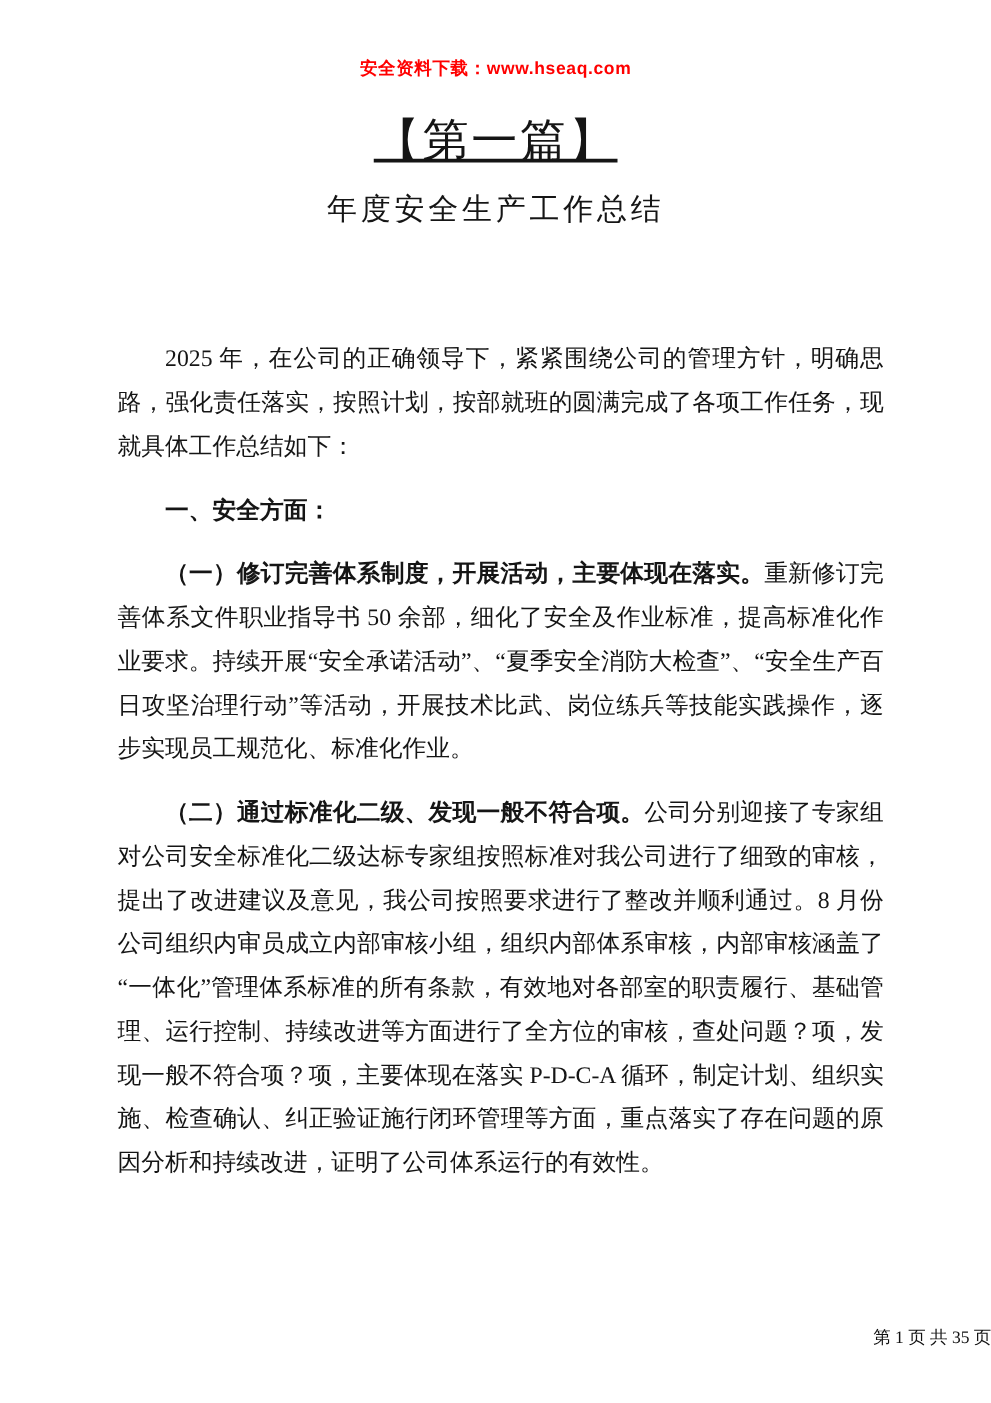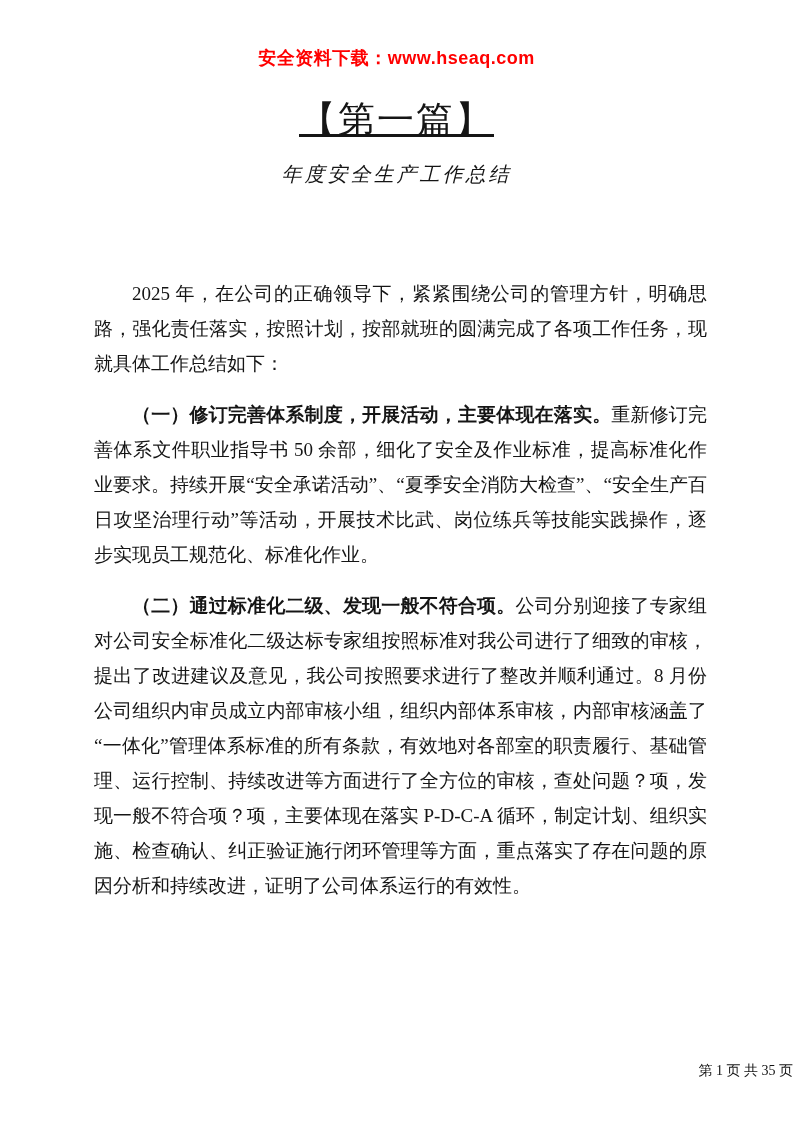--- a/index.html
+++ b/index.html
@@ -14,21 +14,21 @@
     margin: 0 auto;
     background: #ffffff;
     color: #151515;
     font-family: "Liberation Serif", "DejaVu Serif", serif;
     overflow: hidden;
     box-sizing: border-box;
   }
   .red-header {
     padding-top: 46px;
     text-align: center;
-    font-size: 18px;
+    font-size: 14px;
     font-weight: bold;
     letter-spacing: 0.5px;
   }
   .red-header a {
     color: inherit;
     text-decoration: none;
     font-family: "Liberation Sans", "DejaVu Sans", sans-serif;
     font-weight: bold;
   }
   .doc-title {
@@ -36,25 +36,24 @@
     text-align: center;
     font-size: 37px;
     font-weight: 500;
     line-height: 48px;
     letter-spacing: 2px;
     text-decoration: underline;
   }
   .doc-subtitle {
     margin: 10px 0 0 0;
     text-align: center;
-    font-size: 20px;
+    font-size: 24px;
     font-weight: 400;
     line-height: 40px;
     letter-spacing: 3px;
-    font-style: italic;
   }
   .doc-body {
     margin: 82px 70px 0 78px;
     font-size: 19px;
     line-height: 35px;
     text-align: justify;
     text-justify: inter-ideograph;
   }
   .doc-body p {
     margin: 16px;
@@ -87,20 +86,21 @@
   </div>
 
   <h1 class="doc-title">【第一篇】</h1>
 
   <h2 class="doc-subtitle">年度安全生产工作总结</h2>
 
   <div class="doc-body">
 
     <p>2025 年，在公司的正确领导下，紧紧围绕公司的管理方针，明确思路，强化责任落实，按照计划，按部就班的圆满完成了各项工作任务，现就具体工作总结如下：</p>
 
+    <p class="section-heading">一、安全方面：</p>
 
     <p><span class="lead">（一）修订完善体系制度，开展活动，主要体现在落实。</span><span>重新修订完善体系文件职业指导书 50 余部，细化了安全及作业标准，提高标准化作业要求。持续开展“安全承诺活动”、“夏季安全消防大检查”、“安全生产百日攻坚治理行动”等活动，开展技术比武、岗位练兵等技能实践操作，逐步实现员工规范化、标准化作业。</span></p>
 
     <p><span class="lead">（二）通过标准化二级、发现一般不符合项。</span><span>公司分别迎接了专家组对公司安全标准化二级达标专家组按照标准对我公司进行了细致的审核，提出了改进建议及意见，我公司按照要求进行了整改并顺利通过。8 月份公司组织内审员成立内部审核小组，组织内部体系审核，内部审核涵盖了“一体化”管理体系标准的所有条款，有效地对各部室的职责履行、基础管理、运行控制、持续改进等方面进行了全方位的审核，查处问题？项，发现一般不符合项？项，主要体现在落实 P-D-C-A 循环，制定计划、组织实施、检查确认、纠正验证施行闭环管理等方面，重点落实了存在问题的原因分析和持续改进，证明了公司体系运行的有效性。</span></p>
 
 
   </div>
 
   <div class="page-footer">第 1 页 共 35 页</div>
 

